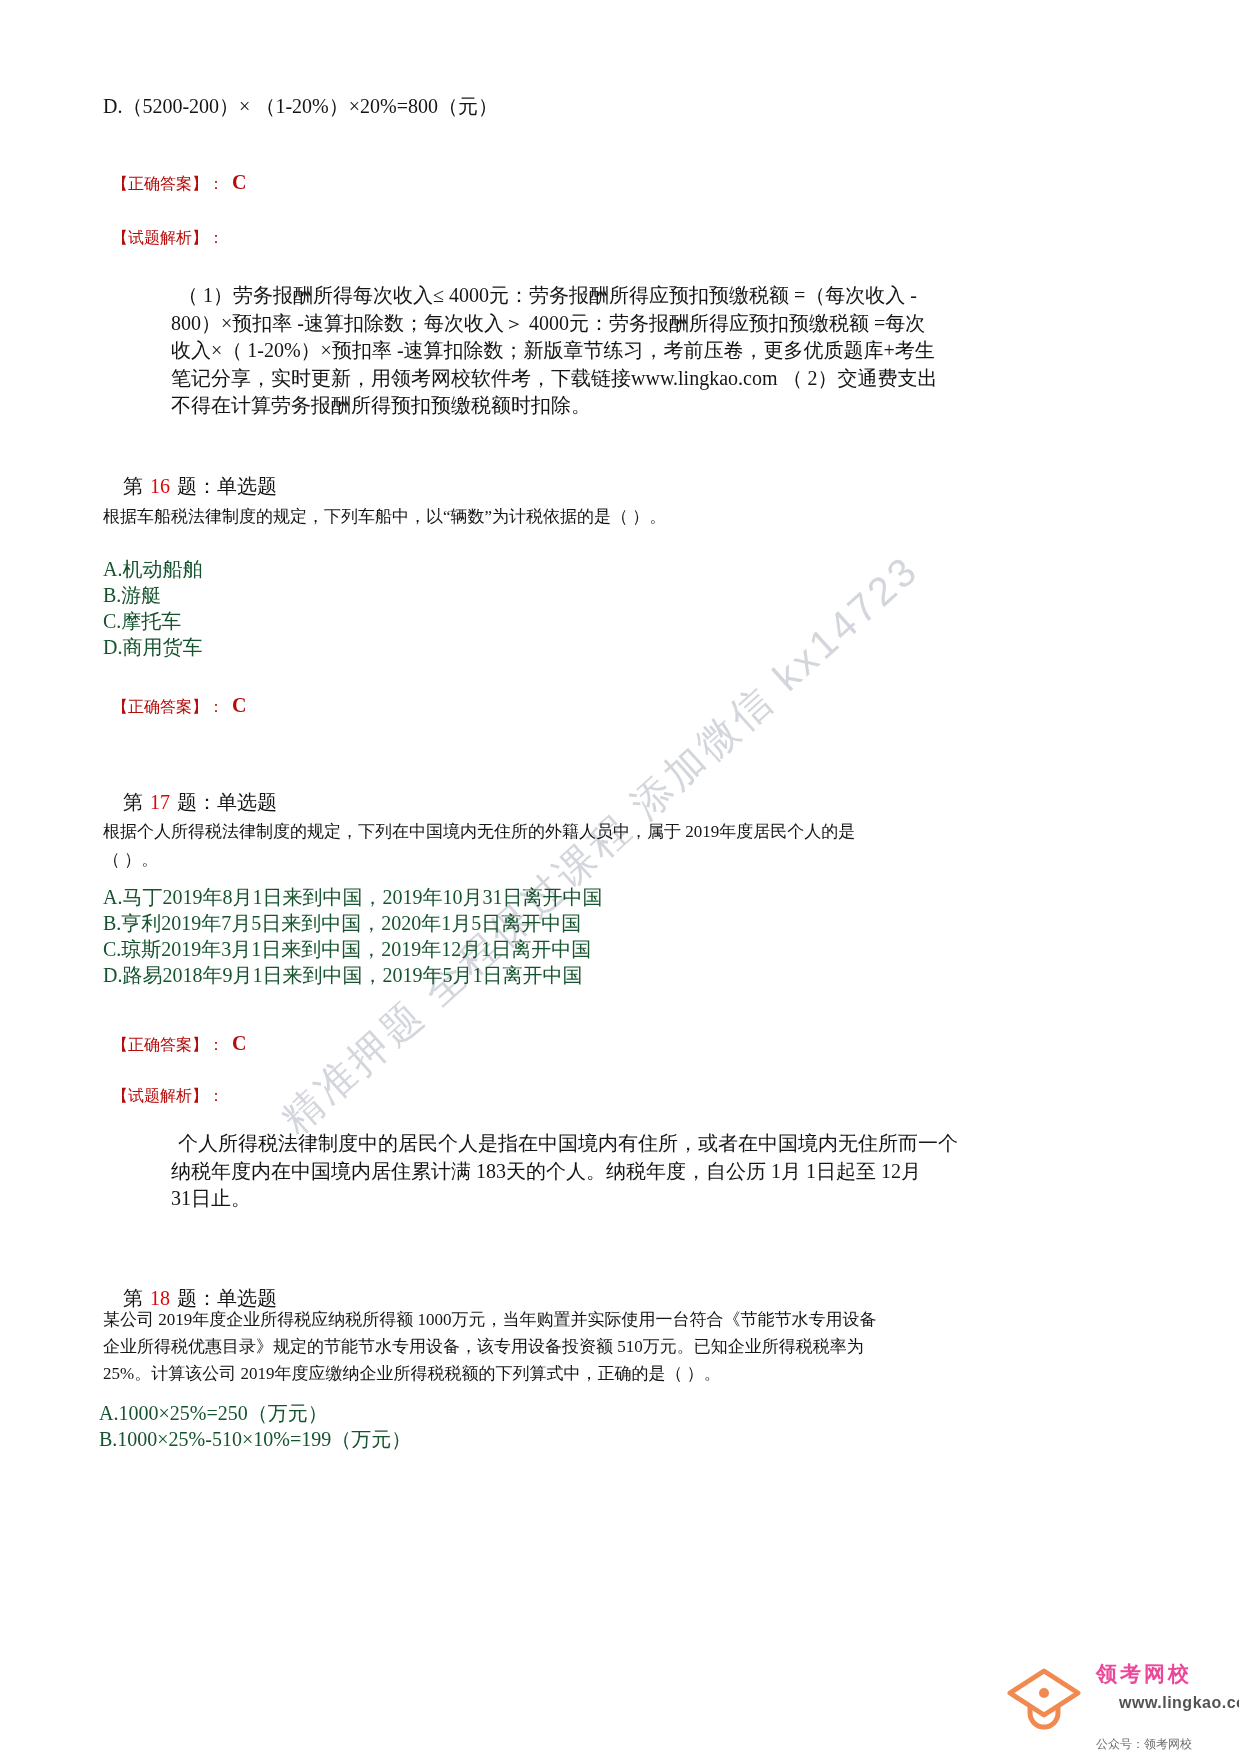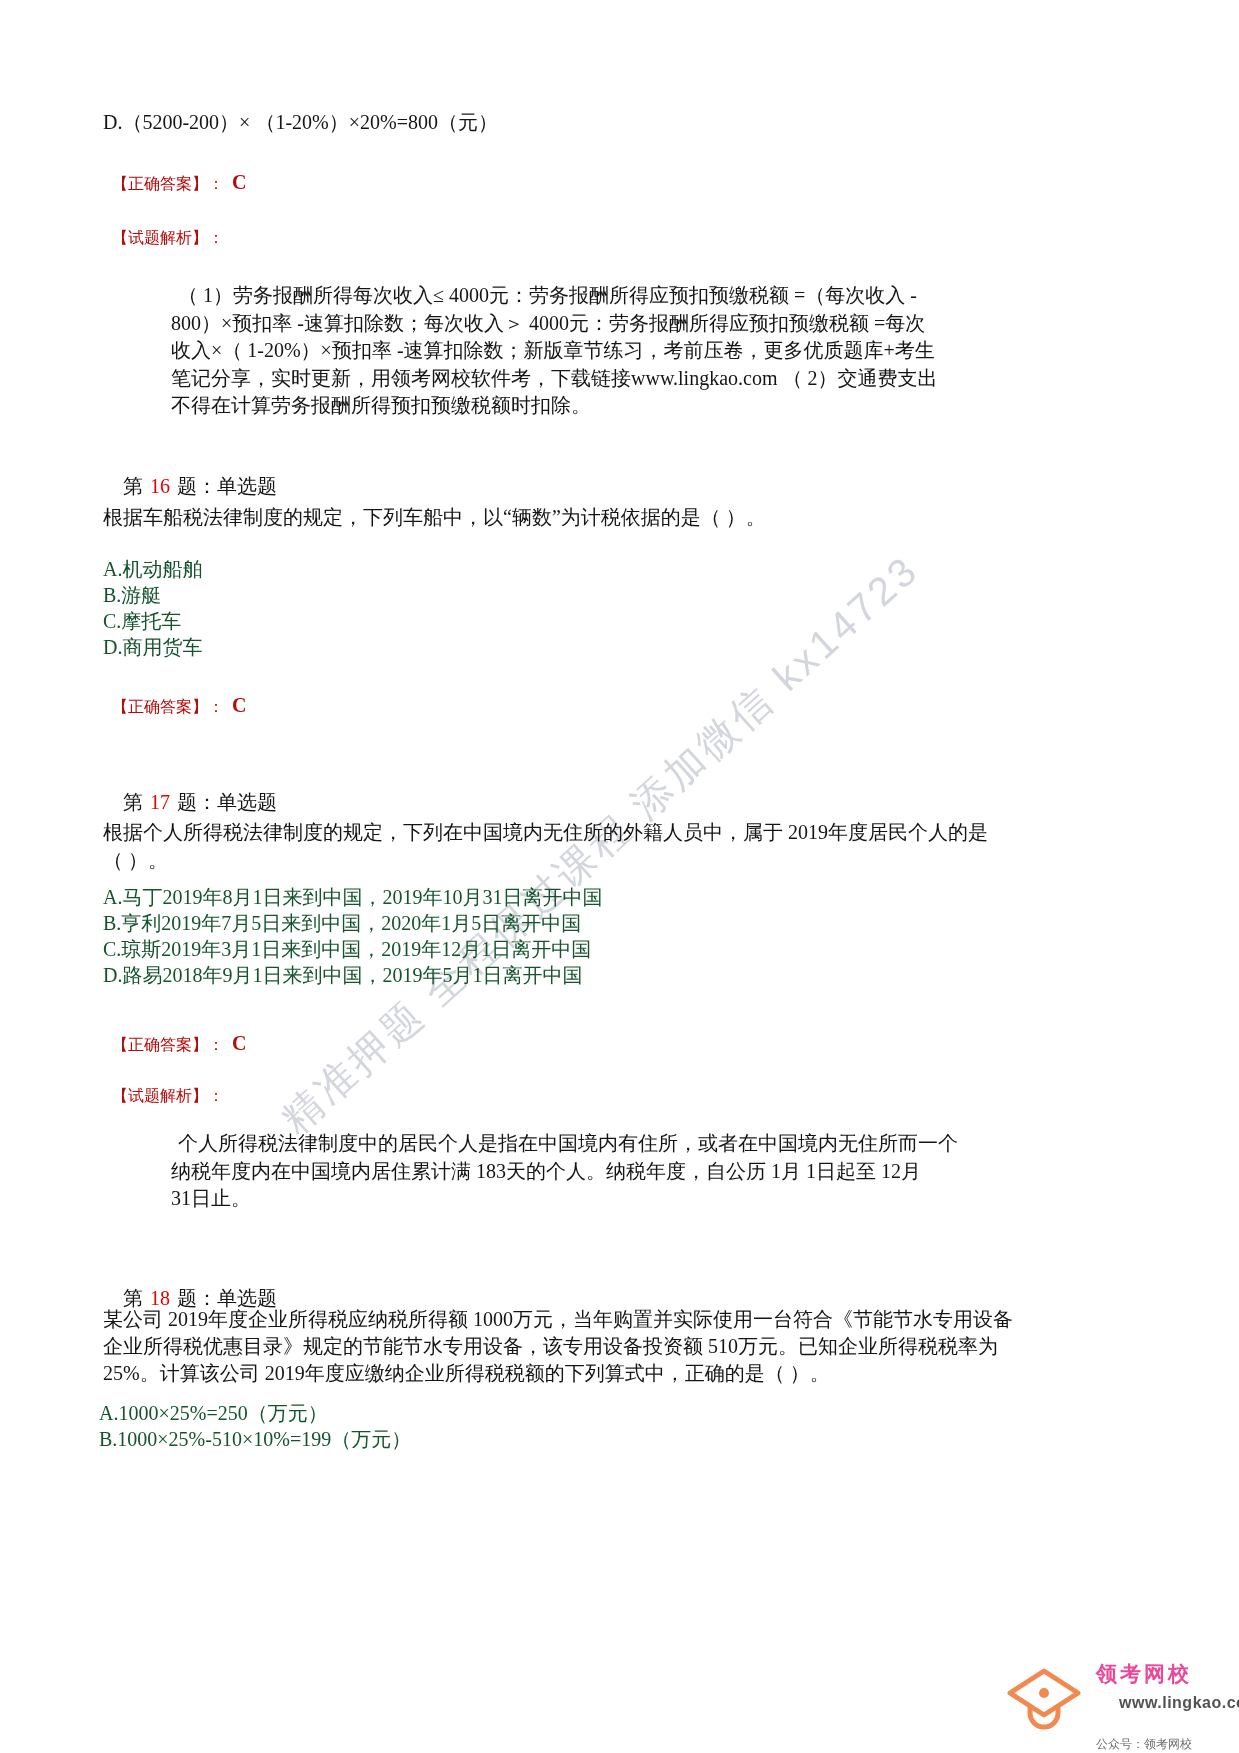--- a/index.html
+++ b/index.html
@@ -6,21 +6,21 @@
   .page{
     position:relative;
     width:1239px;height:1753px;
     background:#ffffff;
     overflow:hidden;
     font-family:"Liberation Serif","DejaVu Serif",serif;
     color:#151515;
   }
   .abs{position:absolute;}
   .body-line{font-size:20px;line-height:26px;white-space:pre;color:#151515;}
-  .q-line{font-size:20px;line-height:28px;white-space:pre;color:#151515;}
+  .q-line{font-size:17px;line-height:28px;white-space:pre;color:#151515;}
   .opt-line{font-size:20px;line-height:26px;white-space:pre;color:#14532d;}
   .ana-line{font-size:20px;line-height:27.5px;white-space:pre;color:#151515;margin-left:45px;}
   .red-label{color:#b50b0b;font-size:16px;white-space:pre;}
   .ans-letter{color:#b50b0b;font-size:20px;font-weight:bold;margin-left:8px;}
   .q-header{font-size:20px;color:#151515;white-space:pre;}
   .q-num{color:#e00404;margin:0 7px;}
   .watermark{
     font-size:40px;
     color:#d4d6dd;
     letter-spacing:4px;
@@ -36,21 +36,21 @@
   .logo-site{font-size:16px;font-weight:bold;color:#525252;margin-top:6px;letter-spacing:0.5px;margin-left:23px;}
   .logo-wechat{font-size:12px;color:#6e6e6e;margin-top:24px;}
 </style>
 </head>
 <body>
 
 <div class="page">
 
   <div class="watermark abs" style="left:288px;top:1098px;">精准押题 全程保过课程 添加微信 kx14723</div>
 
-  <div class="body-line abs" style="left:103px;top:93px;margin-top:16px;">D.（5200-200）× （1-20%）×20%=800（元）</div>
+  <div class="body-line abs" style="left:103px;top:93px;">D.（5200-200）× （1-20%）×20%=800（元）</div>
 
   <div class="abs" style="left:112px;top:171px;">
     <span class="red-label">【正确答案】：</span><span class="ans-letter">C</span>
   </div>
 
   <div class="abs" style="left:112px;top:228px;">
     <span class="red-label">【试题解析】：</span>
   </div>
 
   <div class="abs" style="left:126px;top:282px;">

